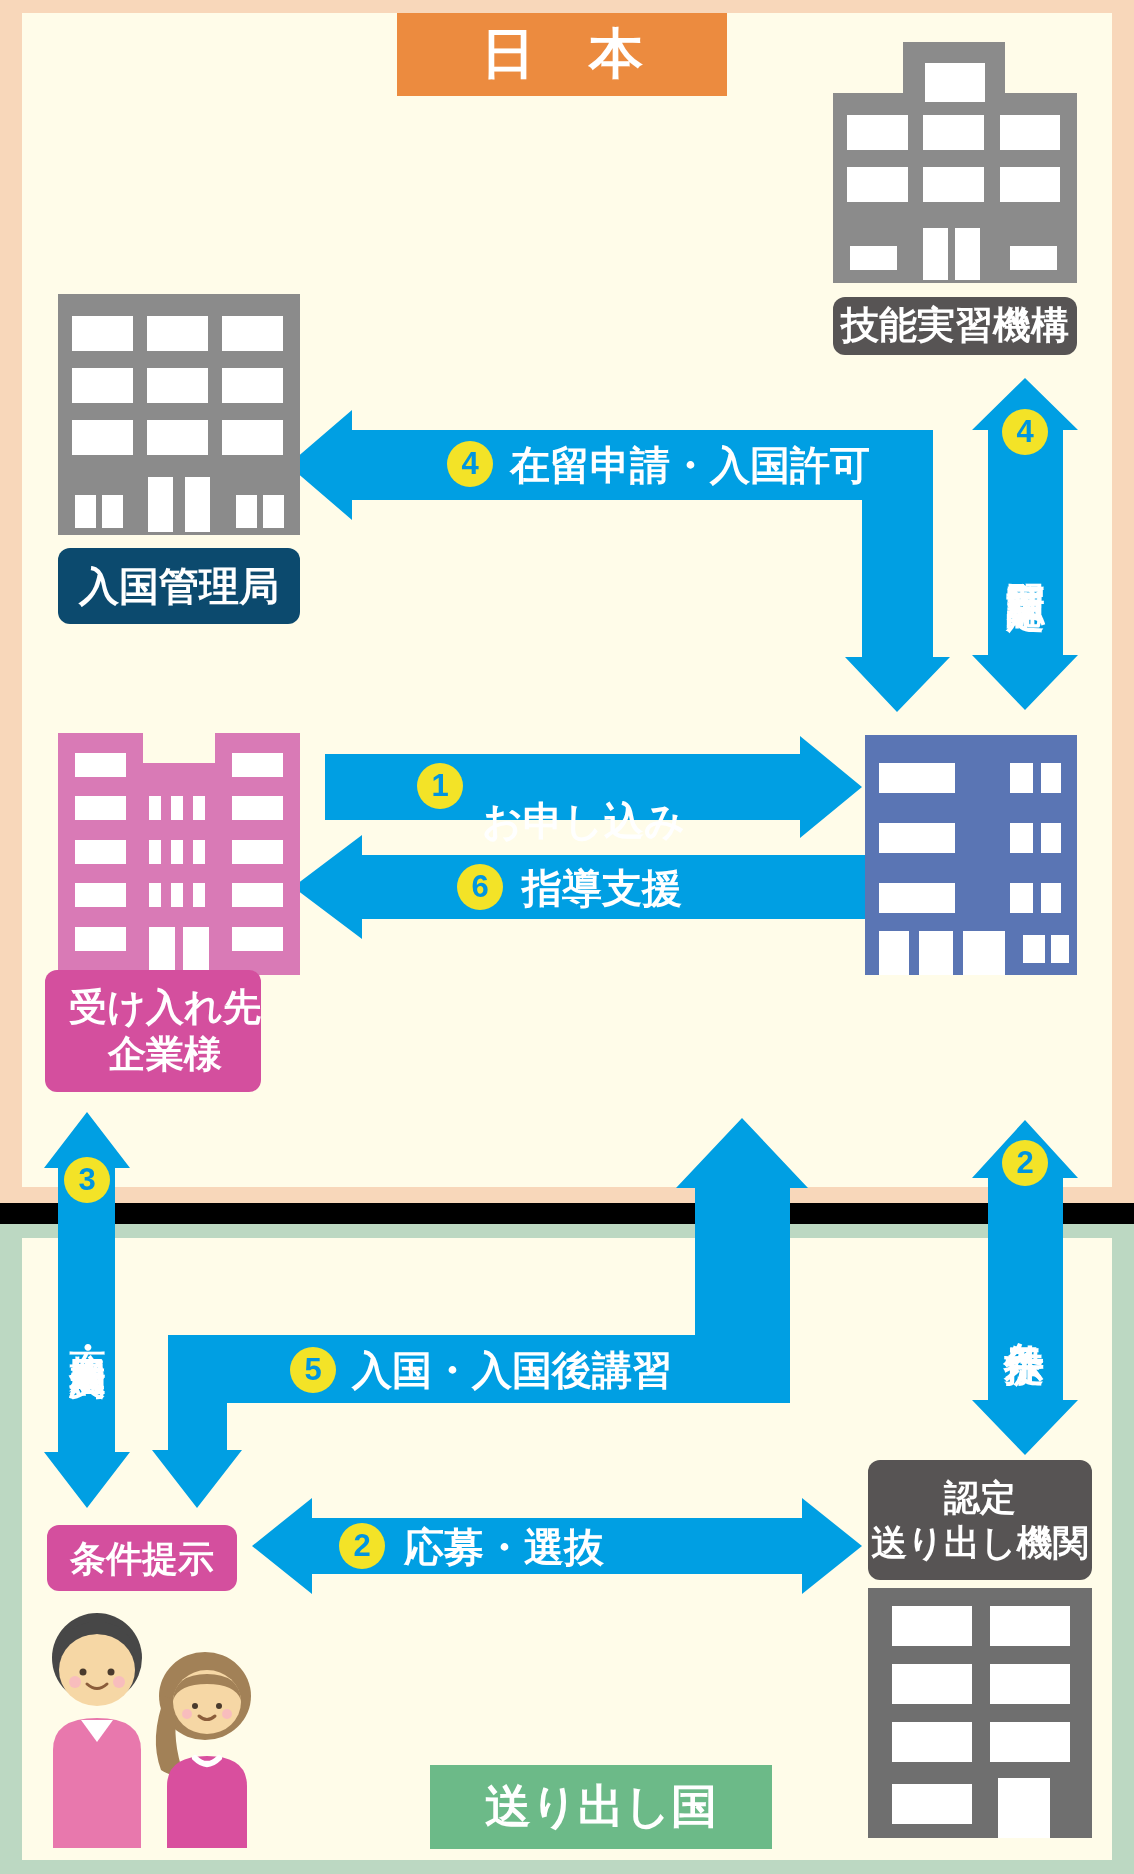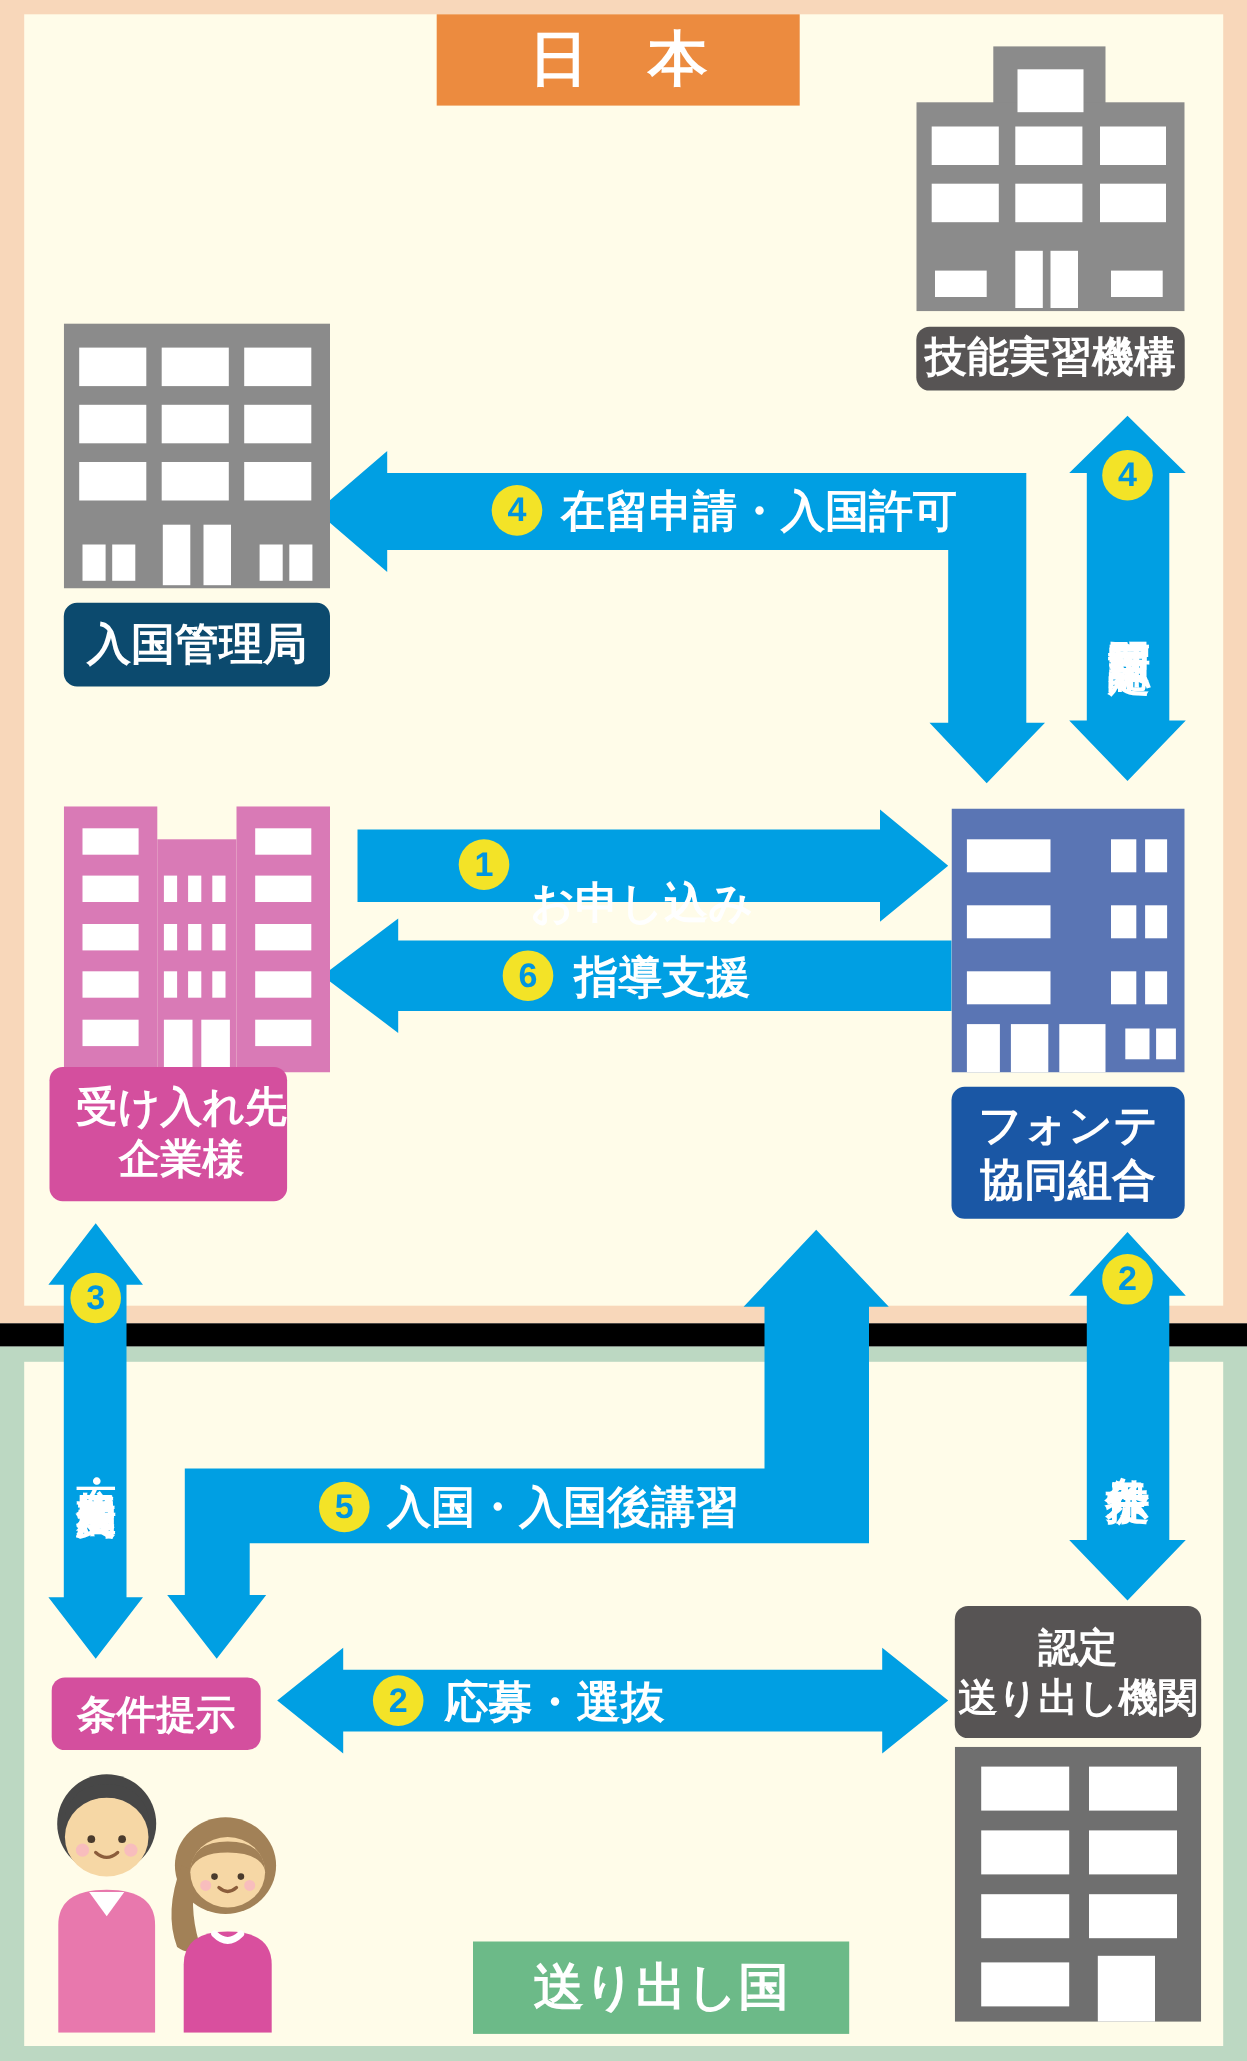--- a/index.html
+++ b/index.html
@@ -167,24 +167,20 @@
   <div class="abs lbl lbl-otit">
       <span>技能実習機構</span>
     </div>
   <div class="abs lbl lbl-immig">
       <span>入国管理局</span>
     </div>
   <div class="abs lbl lbl-host">
     <span>受け入れ先</span>
     <span>企業様</span>
   </div>
-  <div class="abs lbl lbl-fonte">
-    <span>フォンテ</span>
-    <span>協同組合</span>
-  </div>
   <div class="abs lbl lbl-trainee">
       <span>条件提示</span>
     </div>
   <div class="abs lbl lbl-sendorg">
     <span>認定</span>
     <span>送り出し機関</span>
   </div>
 
   <div class="abs badge bg-1">1</div>
   <div class="abs badge bg-6">6</div>

